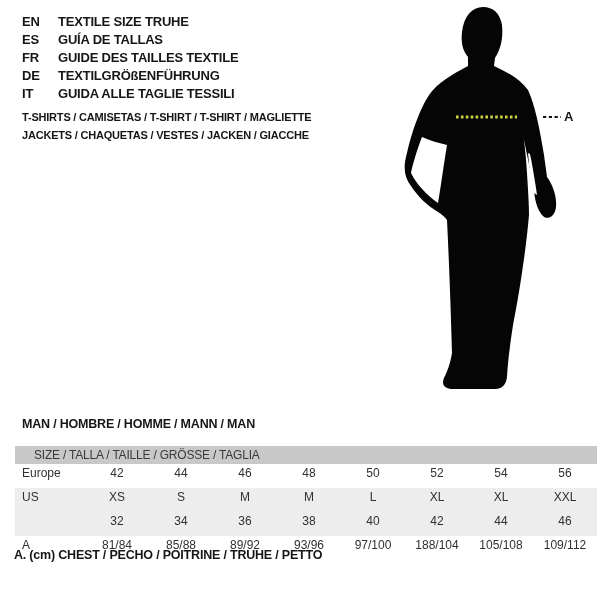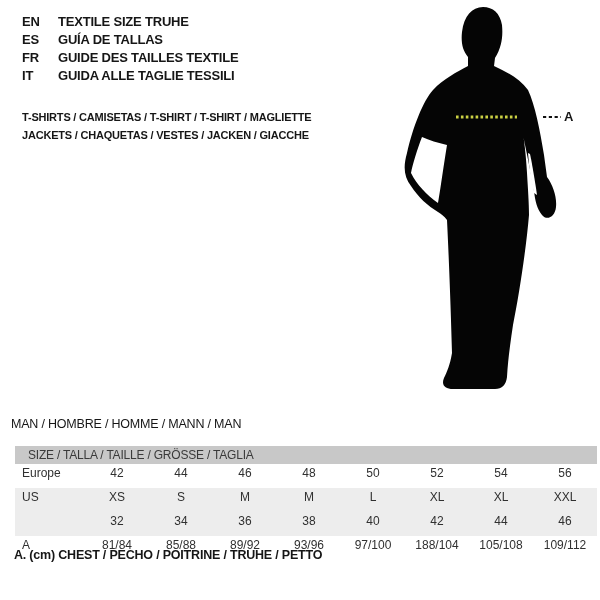--- a/index.html
+++ b/index.html
@@ -12,24 +12,24 @@
   .lang-row{display:flex;height:18px;line-height:18px;font-size:13px;font-weight:700;letter-spacing:-0.2px;}
   .lang-code{width:36px;}
   
   .categories{position:absolute;top:108px;left:22px;}
   .category-line{height:18px;line-height:18px;font-size:11px;font-weight:700;letter-spacing:-0.2px;}
   
   .figure{position:absolute;left:395px;top:5px;width:185px;height:390px;}
   .figure svg{display:block;}
   .a-label{position:absolute;left:169px;top:104px;font-size:13px;font-weight:700;}
   
-  .man-title{position:absolute;top:417px;left:11px;font-size:12.5px;font-weight:400;letter-spacing:-0.2px;}
+  .man-title{position:absolute;top:417px;left:22px;font-size:12.5px;font-weight:700;letter-spacing:-0.2px;}
   
   .size-table{position:absolute;top:446px;left:15px;width:582px;font-size:12px;color:#303030;}
-  .table-header{height:18px;line-height:18px;background:#c8c8c8;padding-left:13px;color:#3a3a3a;letter-spacing:-0.2px;}
+  .table-header{height:18px;line-height:18px;background:#c8c8c8;padding-left:19px;color:#3a3a3a;letter-spacing:-0.2px;}
   .table-row{display:flex;height:24px;line-height:18px;}
   .table-row.shaded{background:#ededed;}
   .row-label{width:70px;padding-left:7px;box-sizing:border-box;text-align:left;}
   .cell{flex:1;text-align:center;}
   
   .footnote{position:absolute;top:548px;left:14px;font-size:12.5px;font-weight:700;letter-spacing:-0.2px;}
 </style>
 </head>
 <body>
 
@@ -38,20 +38,24 @@
     <span class="lang-code">EN</span>
     <span class="lang-label">TEXTILE SIZE TRUHE</span>
   </div>
   <div class="lang-row">
     <span class="lang-code">ES</span>
     <span class="lang-label">GUÍA DE TALLAS</span>
   </div>
   <div class="lang-row">
     <span class="lang-code">FR</span>
     <span class="lang-label">GUIDE DES TAILLES TEXTILE</span>
+  </div>
+  <div class="lang-row">
+    <span class="lang-code">DE</span>
+    <span class="lang-label">TEXTILGRÖßENFÜHRUNG</span>
   </div>
   <div class="lang-row">
     <span class="lang-code">IT</span>
     <span class="lang-label">GUIDA ALLE TAGLIE TESSILI</span>
   </div>
 </div>
 
 <div class="categories">
   <div class="category-line">T-SHIRTS / CAMISETAS / T-SHIRT / T-SHIRT / MAGLIETTE</div>
   <div class="category-line">JACKETS / CHAQUETAS / VESTES / JACKEN / GIACCHE</div>

